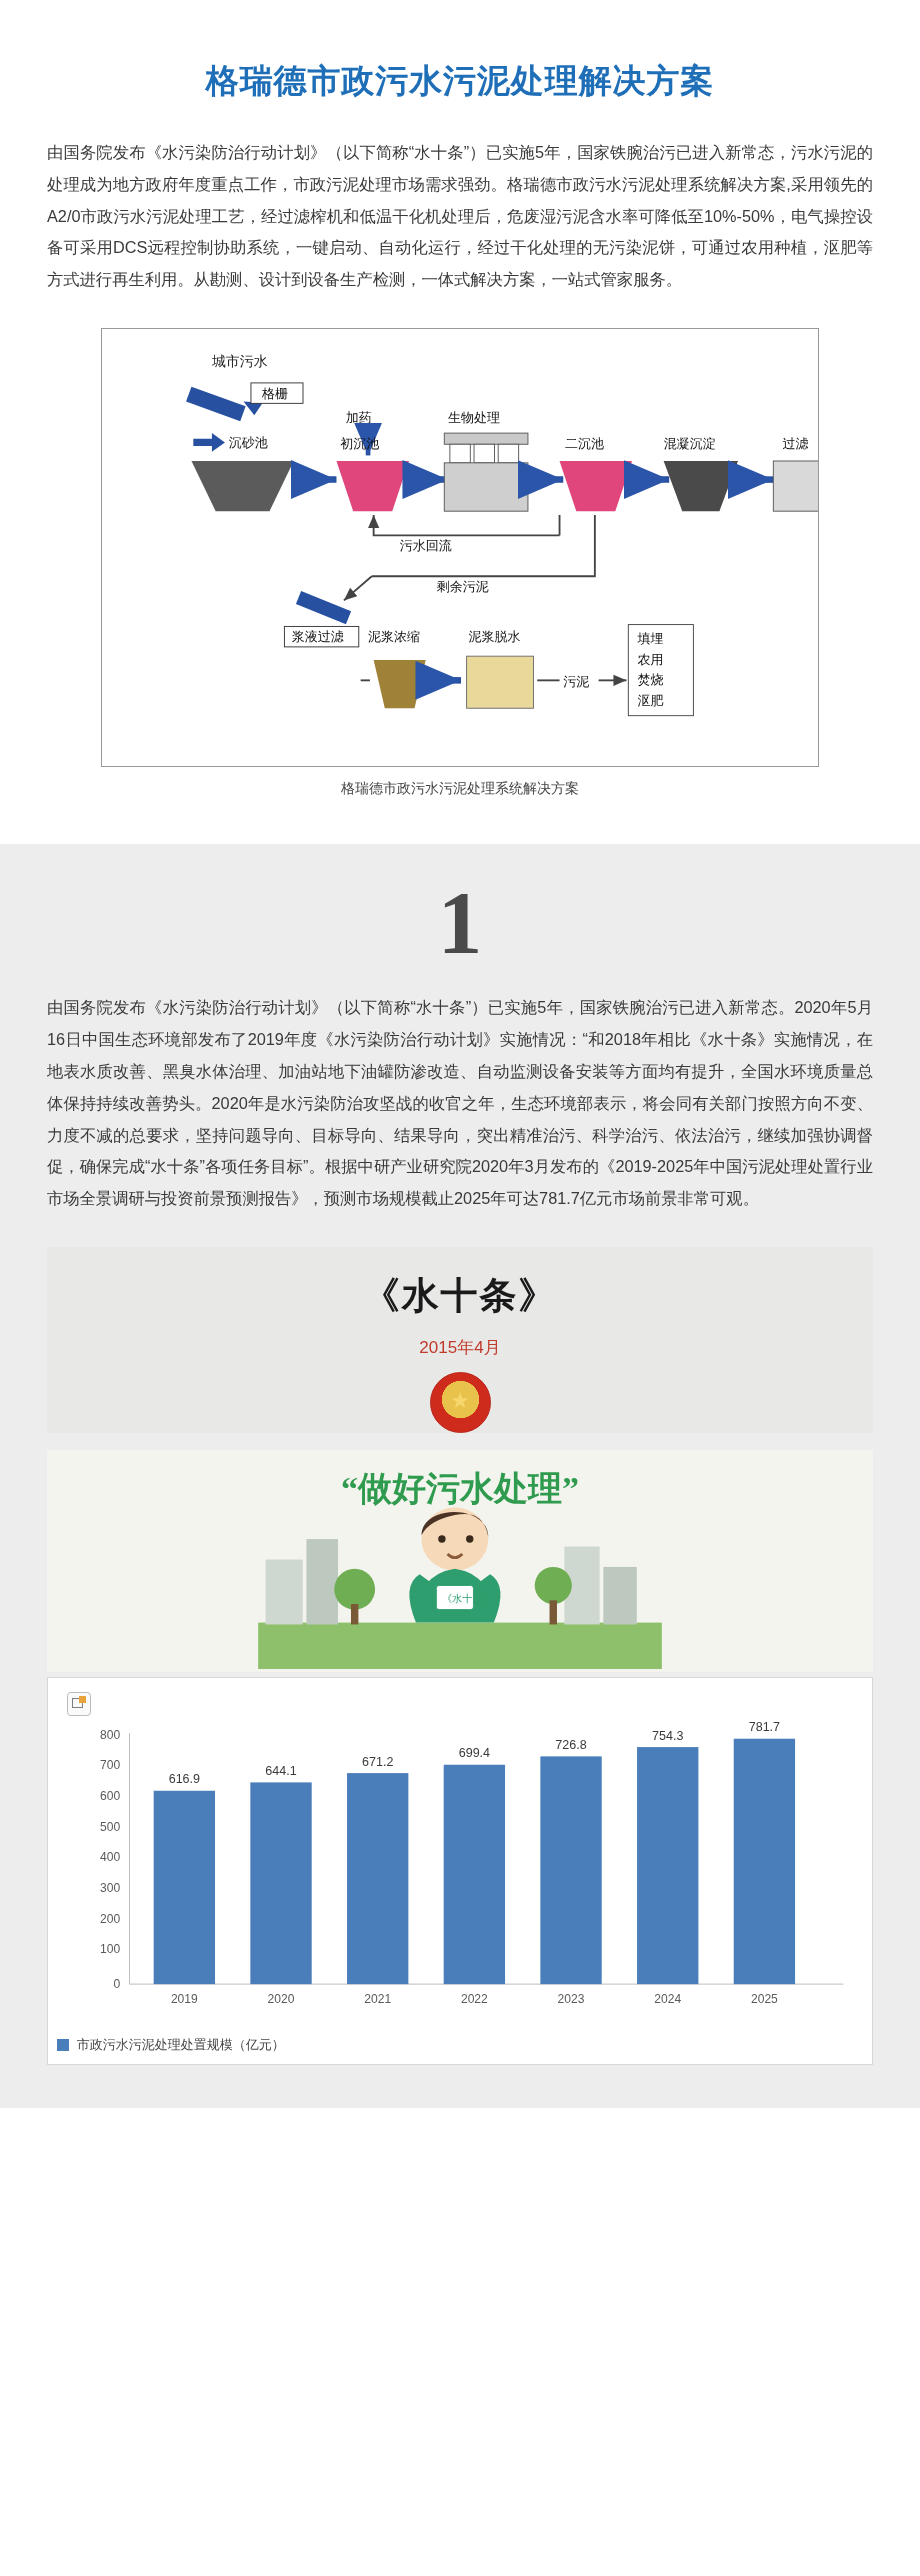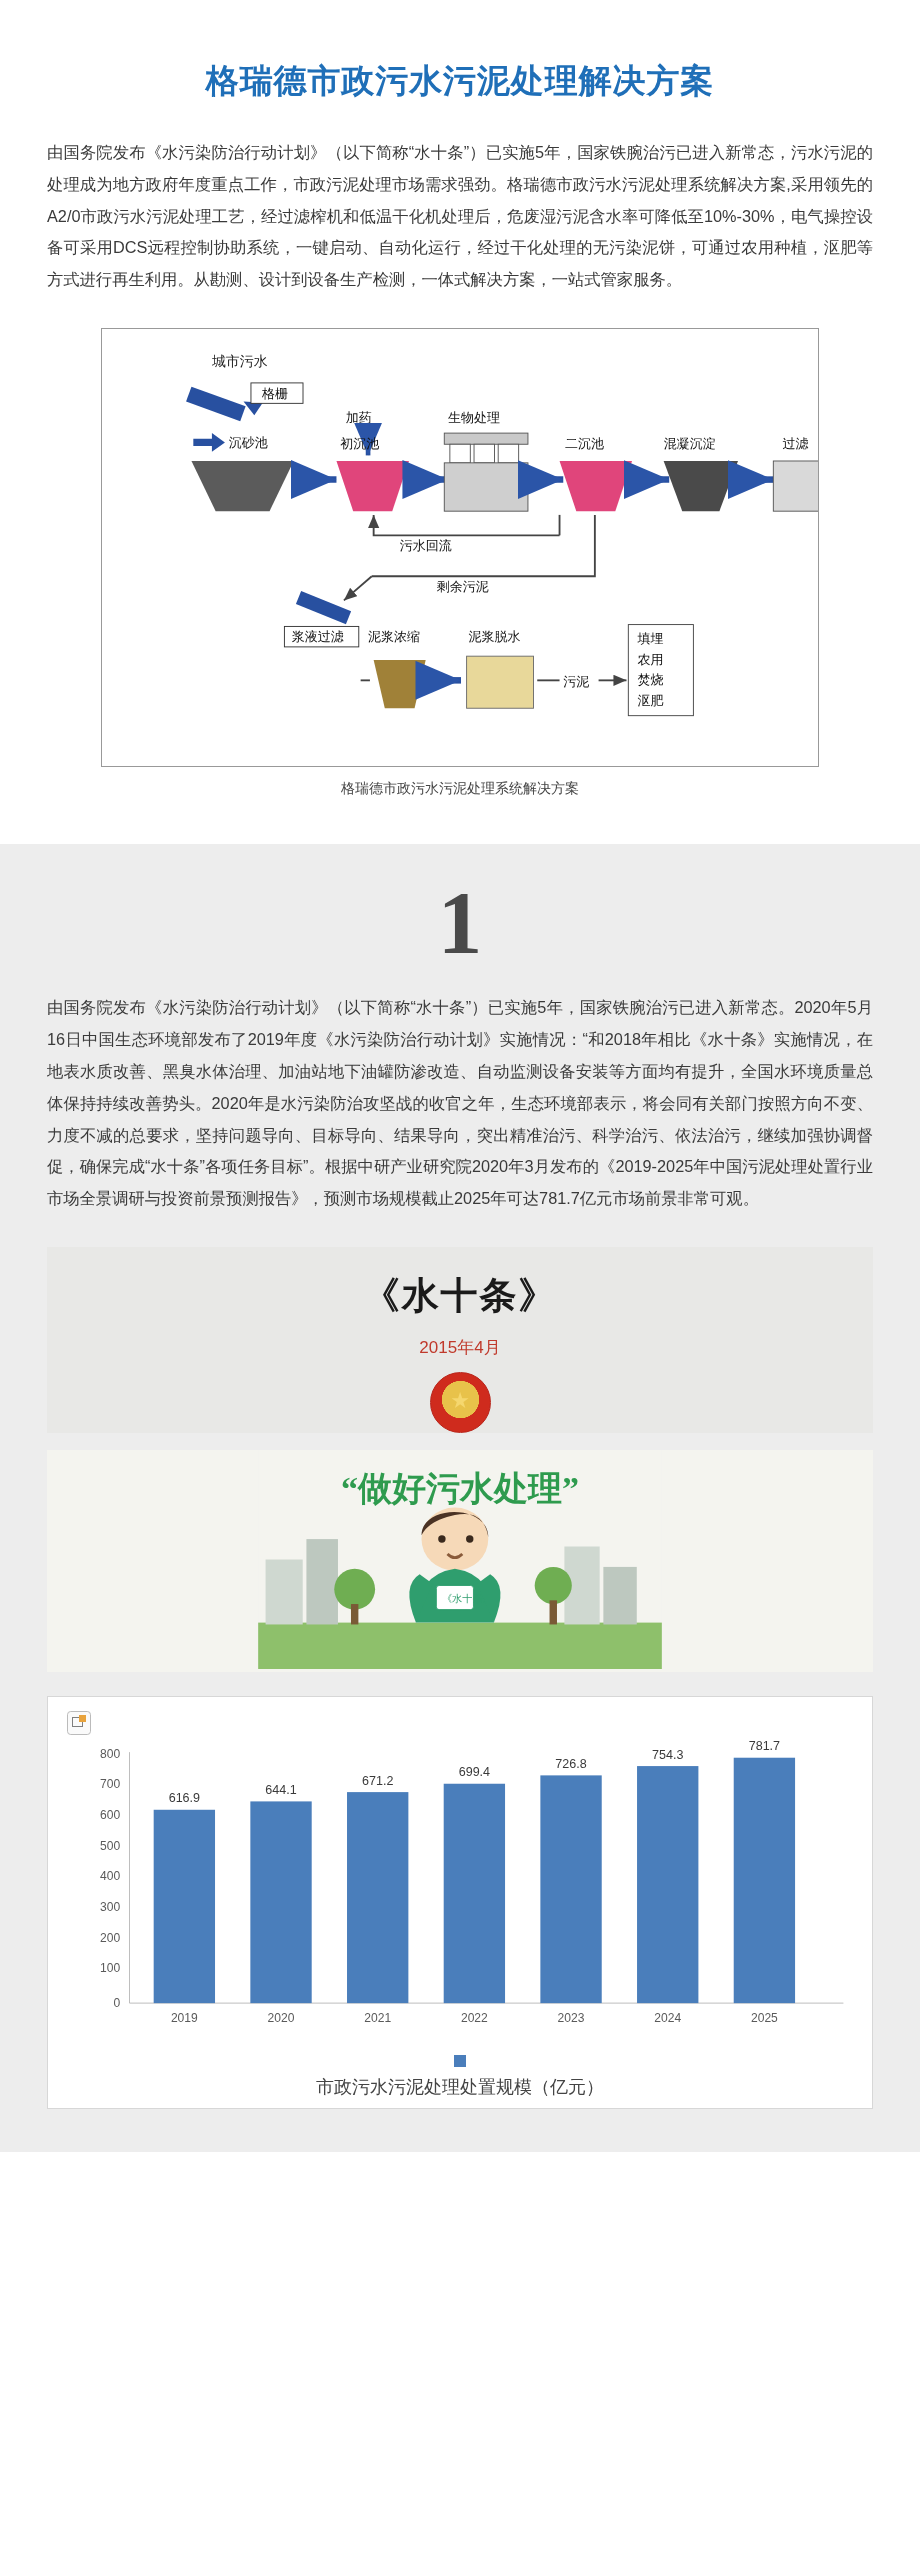--- a/index.html
+++ b/index.html
@@ -102,53 +102,53 @@
   }
   .img-right{background:#f4f4ef;}
   .img-right .t1{
     position:absolute;top:16.7px;left:0;right:0;text-align:center;
     font-size:34px;font-weight:bold;color:#2e9b4e;
     font-family:"Liberation Serif","DejaVu Serif",serif;
   }
 
   
   .chart-card{
-    width:826px;margin:24px auto 0 auto;background:#fff;
+    width:826px;margin:5px auto 0 auto;background:#fff;
     border:0.9px solid #d7d7d7;padding:13px 9.3px 9.3px 9.3px;box-sizing:border-box;
   }
   .chart-toolicon{
     width:22px;height:22px;border:0.9px solid #bbb;border-radius:3.7px;background:#fafafa;
     position:relative;margin:1.9px 0 0 9.3px;
   }
   .chart-toolicon span{
     position:absolute;left:4.6px;top:4.6px;width:8.4px;height:8.4px;border:0.9px solid #7f7f7f;
   }
   .chart-toolicon:after{
     content:"";position:absolute;right:3.7px;top:2.8px;width:6.5px;height:6.5px;
     background:#e8a33d;
   }
   .chart-area{position:relative;height:307px;margin-top:3.7px;}
   .legend{
     display:flex;align-items:center;gap:7.4px;
-    font-size:18px;color:#444;margin-top:9.3px;flex-direction:column;
+    font-size:13px;color:#444;margin-top:9.3px;
   }
   .legend .sw{width:12px;height:12px;background:#4a7ebb;display:inline-block;}
   .tick-label,.axis-label{font-size:13px;fill:#5a5a5a;}
   .val-label{font-size:13.5px;fill:#3a3a3a;}
 </style>
 </head>
 <body>
 
 <div class="page">
 
   <div class="sec-white">
 
     <h1 class="main-title">格瑞德市政污水污泥处理解决方案</h1>
 
-    <p class="para">由国务院发布《水污染防治行动计划》（以下简称“水十条”）已实施5年，国家铁腕治污已进入新常态，污水污泥的处理成为地方政府年度重点工作，市政污泥处理市场需求强劲。格瑞德市政污水污泥处理系统解决方案,采用领先的A2/0市政污水污泥处理工艺，经过滤榨机和低温干化机处理后，危废湿污泥含水率可降低至10%-30%，电气操控设备可采用DCS远程控制协助系统，一键启动、自动化运行，经过干化处理的无污染泥饼，可通过农用种植，沤肥等方式进行再生利用。从勘测、设计到设备生产检测，一体式解决方案，一站式管家服务。</p>
+    <p class="para">由国务院发布《水污染防治行动计划》（以下简称“水十条”）已实施5年，国家铁腕治污已进入新常态，污水污泥的处理成为地方政府年度重点工作，市政污泥处理市场需求强劲。格瑞德市政污水污泥处理系统解决方案,采用领先的A2/0市政污水污泥处理工艺，经过滤榨机和低温干化机处理后，危废湿污泥含水率可降低至10%-50%，电气操控设备可采用DCS远程控制协助系统，一键启动、自动化运行，经过干化处理的无污染泥饼，可通过农用种植，沤肥等方式进行再生利用。从勘测、设计到设备生产检测，一体式解决方案，一站式管家服务。</p>
 
     <div class="diagram-wrap">
       <div class="diagram">
         <svg width="824" height="435" viewBox="0 0 886 468" xmlns="http://www.w3.org/2000/svg">
           <defs>
             <marker id="ar" markerWidth="9" markerHeight="9" refX="7" refY="3" orient="auto">
               <path d="M0,0 L7,3 L0,6 z" fill="#2b55a8"></path>
             </marker>
             <marker id="arb" markerWidth="9" markerHeight="9" refX="7" refY="3" orient="auto">
               <path d="M0,0 L7,3 L0,6 z" fill="#444"></path>

